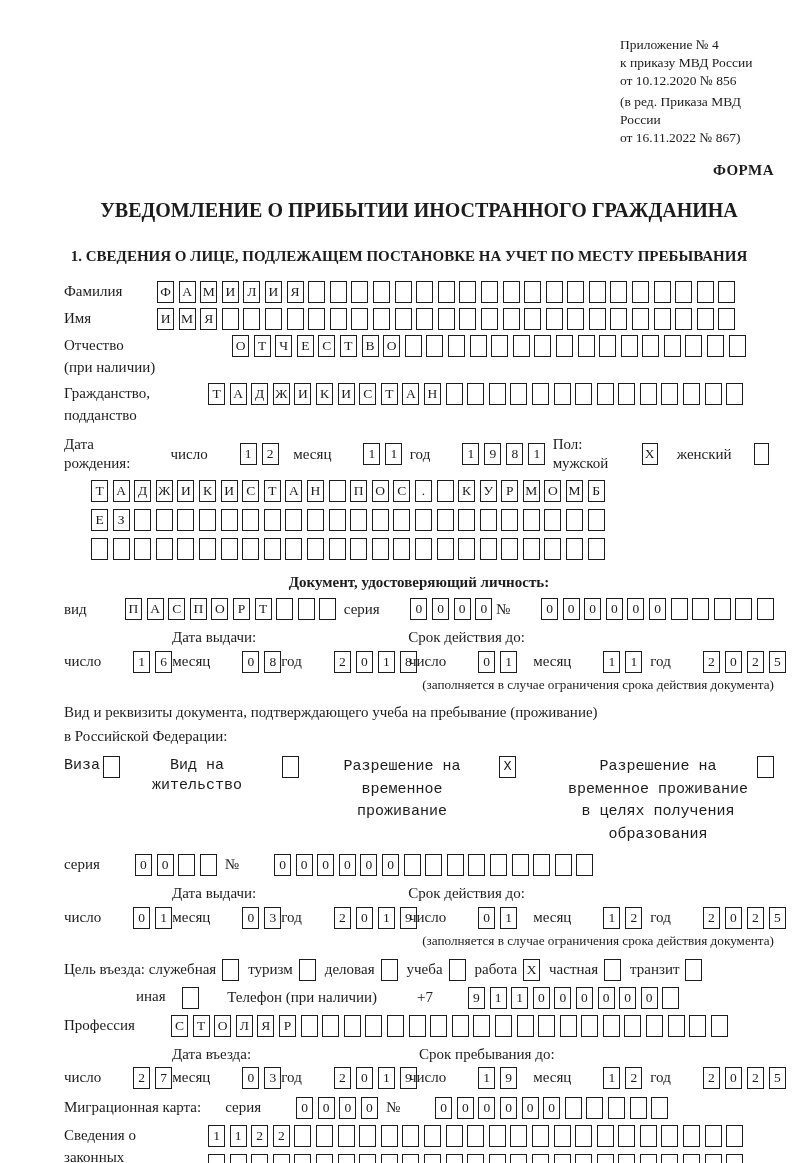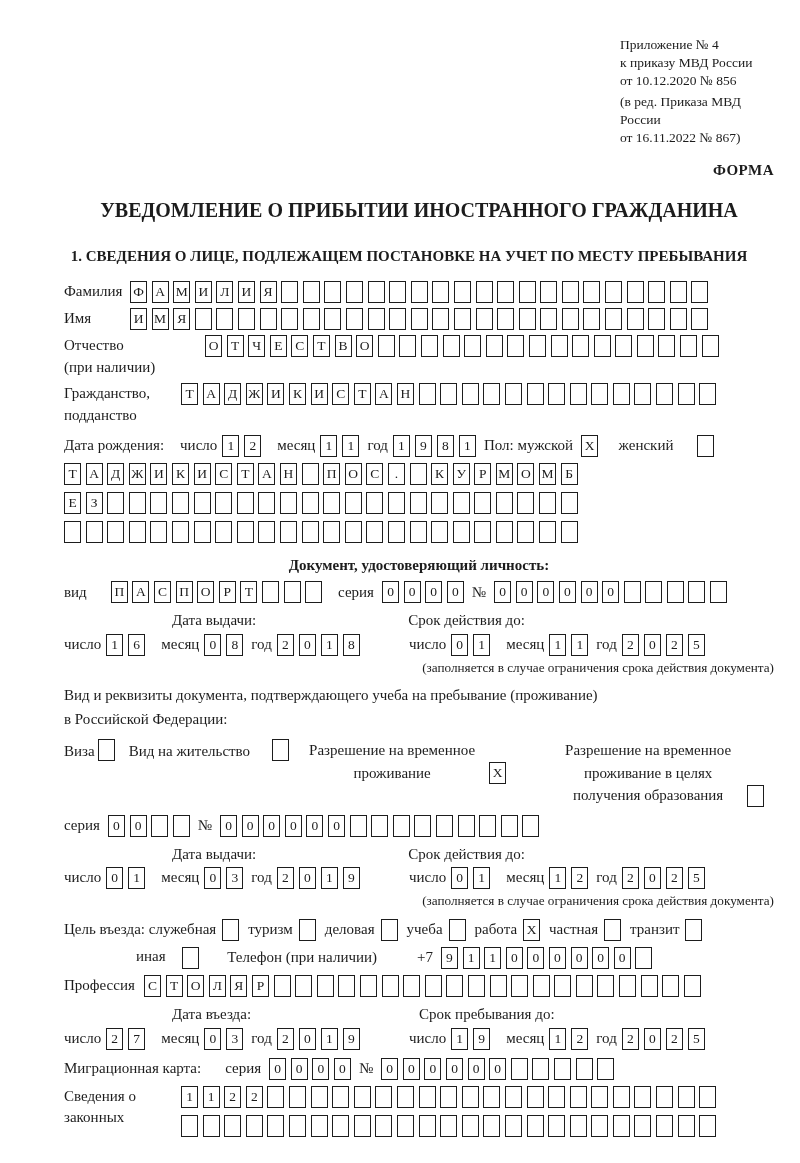--- a/index.html
+++ b/index.html
@@ -13,21 +13,21 @@
   .hdr-block{margin-left:556px;font-size:13.5px;line-height:1.32;}
   .hdr-block .gap{height:4px;}
   .forma{ text-align:right;font-weight:bold;margin-top:14px;letter-spacing:.5px;}
   .title{ text-align:center;font-weight:bold;font-size:20px;margin-top:16px;line-height:1.45;}
   .title .blank{display:inline-block;width:56px;border-bottom:2px solid #444;height:14px;margin-left:8px;}
   .sec-head{font-weight:bold;font-size:15px;margin:22px 0 14px -20px;text-align:center;}
   .row{display:flex;align-items:flex-start;margin-bottom:5px;}
   .lbl{white-space:nowrap;}
   .lbl-col{flex:none;line-height:1.45;}
   .w65{width:66px;} .w140{width:141px;} .w116{width:117px;}
-  .cells{white-space:nowrap;flex:none;}
+  .cells{white-space:nowrap;flex:none;margin-left:27px;}
   .cell{
     display:inline-block;width:15px;height:20px;border:1.7px solid #1d1d1d;
     margin-right:4.6px;text-align:center;font-size:13.5px;line-height:20px;
     vertical-align:middle;background:#fff;
   }
   .cells .cell:last-child{margin-right:0;}
   .stack > .cells{display:block;margin-bottom:7px;}
   .inline-row{display:flex;align-items:center;flex-wrap:nowrap;margin-bottom:6px;}
   .inline-row .sp{display:inline-block;}
   .dgroup{white-space:nowrap;display:inline-flex;align-items:center;}
@@ -35,21 +35,21 @@
   .dgroup .glbl{margin-right:5px;}
   .dates-head{display:flex;margin-top:8px;margin-bottom:3px;text-align:right;}
   .dates-head .dh1{margin-left:108px;}
   .dates-head .dh2{margin-left:152px;}
   .dates-vals{display:flex;align-items:center;}
   .dates-vals .col1{width:345px;flex:none;display:flex;align-items:center;}
   .dates-vals .col2{display:flex;align-items:center;}
   .note-right{text-align:right;font-size:13.2px;margin:3px 0 10px 0;}
   .para{margin:10px 0 4px 0;}
   .opt-row{display:flex;align-items:flex-start;margin:10px 0 6px 0;}
-  .opt{display:flex;align-items:flex-end;margin-right:14px;}
+  .opt{display:flex;align-items:flex-start;margin-right:14px;font-family:Liberation Mono, monospace;}
   .opt .olbl{text-align:center;}
   .opt .cell{margin-left:8px;margin-right:0;flex:none;}
   .opt .narrow{width:178px;line-height:1.5;}
   .opt .narrow2{width:182px;line-height:1.5;}
   .purpose .pitem{display:inline-flex;align-items:center;margin-right:9px;}
   .purpose .pitem .cell{margin-left:6px;margin-right:0;}
   .center-note{text-align:center;font-weight:bold;margin:6px 0 6px 0;}
   .mt8{margin-top:8px;} .mt4{margin-top:4px;}
   .gap8{display:inline-block;width:8px;} .gap16{display:inline-block;width:16px;}
   .gap24{display:inline-block;width:24px;} .gap40{display:inline-block;width:40px;}

